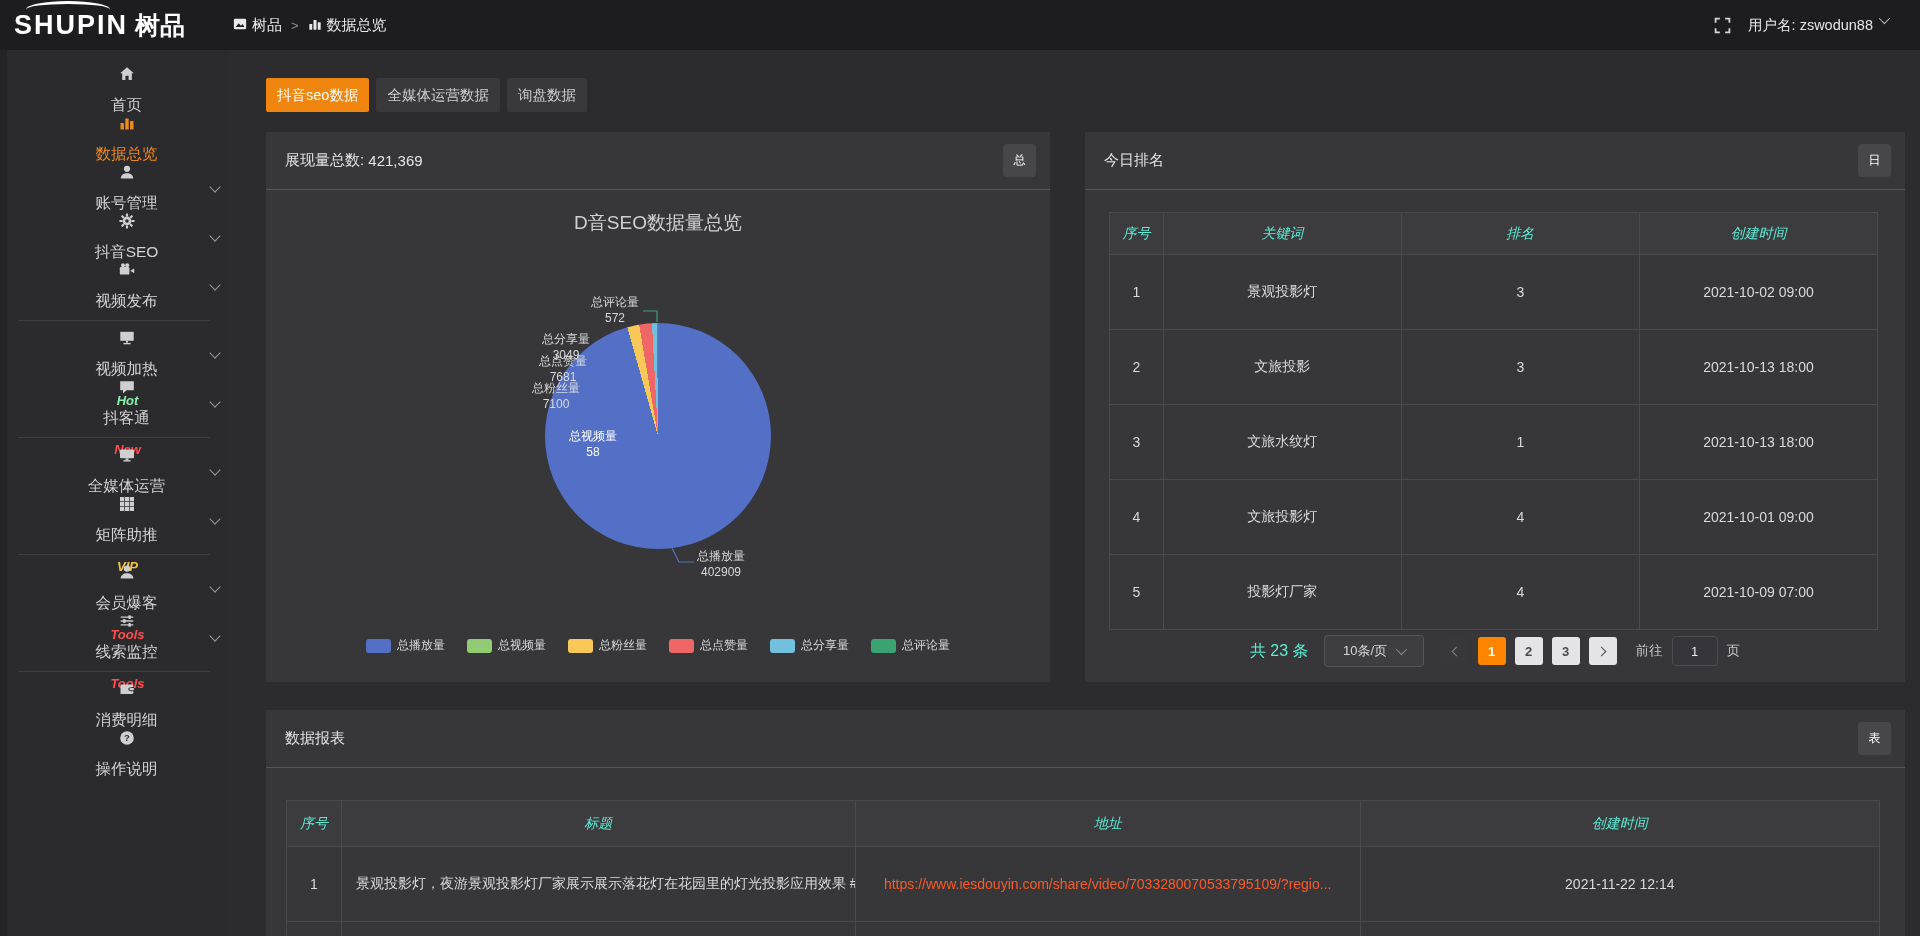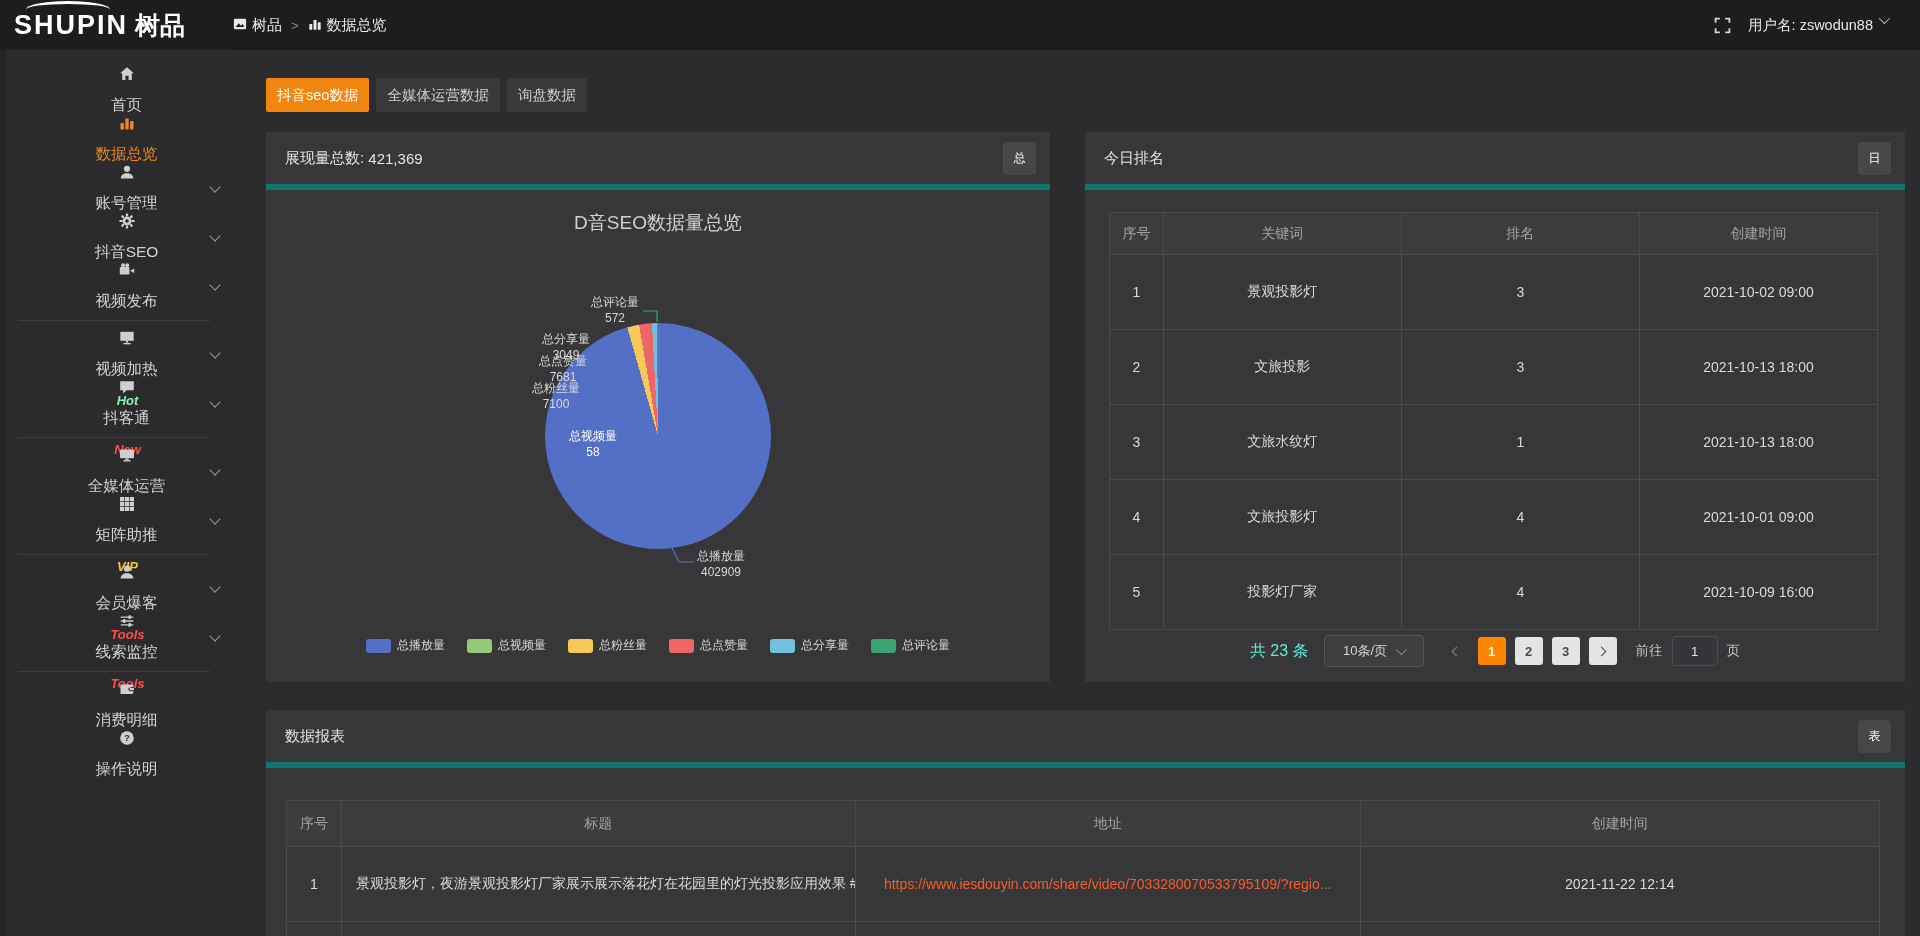--- a/index.html
+++ b/index.html
@@ -42,21 +42,21 @@
   .tab { height:34px; padding:0 11px; border:none; border-radius:2px; font-size:14.5px; cursor:pointer;
          background:#39393b; color:#cfcfd1; font-family:inherit; }
   .tab.active { background:#f0860f; color:#fff; }
 
   
   .panel { position:absolute; background:#373739; }
   #panel-overview { left:266px; top:132px; width:784px; height:550px; }
   #panel-ranking  { left:1085px; top:132px; width:820px; height:550px; }
   #panel-report   { left:266px; top:710px; width:1639px; height:226px; overflow:hidden; }
   .panel-head { height:58px; display:flex; align-items:center; padding:0 14px 0 19px;
-                border-bottom:6px solid #0f766e; color:#e4e4e6; font-size:15px; }
+                border-bottom:1px solid #0f766e; color:#e4e4e6; font-size:15px; }
   .corner-btn { margin-left:auto; width:33px; height:33px; background:#47474a; border:none; border-radius:4px;
                 color:#fff; font-size:12px; cursor:pointer; display:flex; align-items:center; justify-content:center;
                 font-family:inherit; }
 
   
   .chart-area { position:relative; width:784px; height:491px; }
   .chart-title { position:absolute; left:0; right:0; top:20px; text-align:center; font-size:19px;
                  font-weight:500; color:#d0d0d2; }
   #pie { position:absolute; left:279px; top:133px; width:226px; height:226px; border-radius:50%; }
   #pie-lines { position:absolute; left:0; top:-58px; width:784px; height:549px; pointer-events:none; }
@@ -64,21 +64,21 @@
                color:#d9d9db; line-height:16px; white-space:nowrap; }
   .pie-label.inside { color:#fff; }
   .legend { position:absolute; left:0; right:0; top:447px; display:flex; justify-content:center; gap:22px; }
   .legend-item { display:flex; align-items:center; gap:6px; font-size:12px; color:#d9d9db; cursor:pointer; }
   .legend-swatch { width:25px; height:14px; border-radius:3px; }
 
   
   table { border-collapse:collapse; table-layout:fixed; }
   th,td { border:1px solid #4a4a4d; font-weight:normal; text-align:center; color:#dadadc; font-size:14px;
           overflow:hidden; white-space:nowrap; }
-  th { background:#3c3c3e; color:#a3a3a3; }
+  th { background:#3c3c3e; color:#5eead4;font-style:italic; }
   #rank-table { position:absolute; left:24px; top:80px; width:769px; }
   #rank-table th { height:42px; }
   #rank-table td { height:75px; }
   #report-table { position:absolute; left:20px; top:90px; width:1594px; }
   #report-table th { height:46px; }
   #report-table td { height:75px; }
   td.cell-left { text-align:left; padding:0 14px; }
   a.link { color:#f75b2b; text-decoration:none; }
 
   
@@ -429,21 +429,21 @@
           <tr>
             <td>4</td>
             <td>文旅投影灯</td>
             <td>4</td>
             <td>2021-10-01 09:00</td>
           </tr>
           <tr>
             <td>5</td>
             <td>投影灯厂家</td>
             <td>4</td>
-            <td>2021-10-09 16:00</td>
+            <td>2021-10-09 07:00</td>
           </tr>
         </tbody>
     </table>
     <div class="pager">
       <span class="pager-total">共 23 条</span>
       <span class="page-size">
         <span>10条/页</span>
         <span class="chev-down" style="border-color:#8d8d90"></span>
       </span>
       <button class="pg-btn dark">

